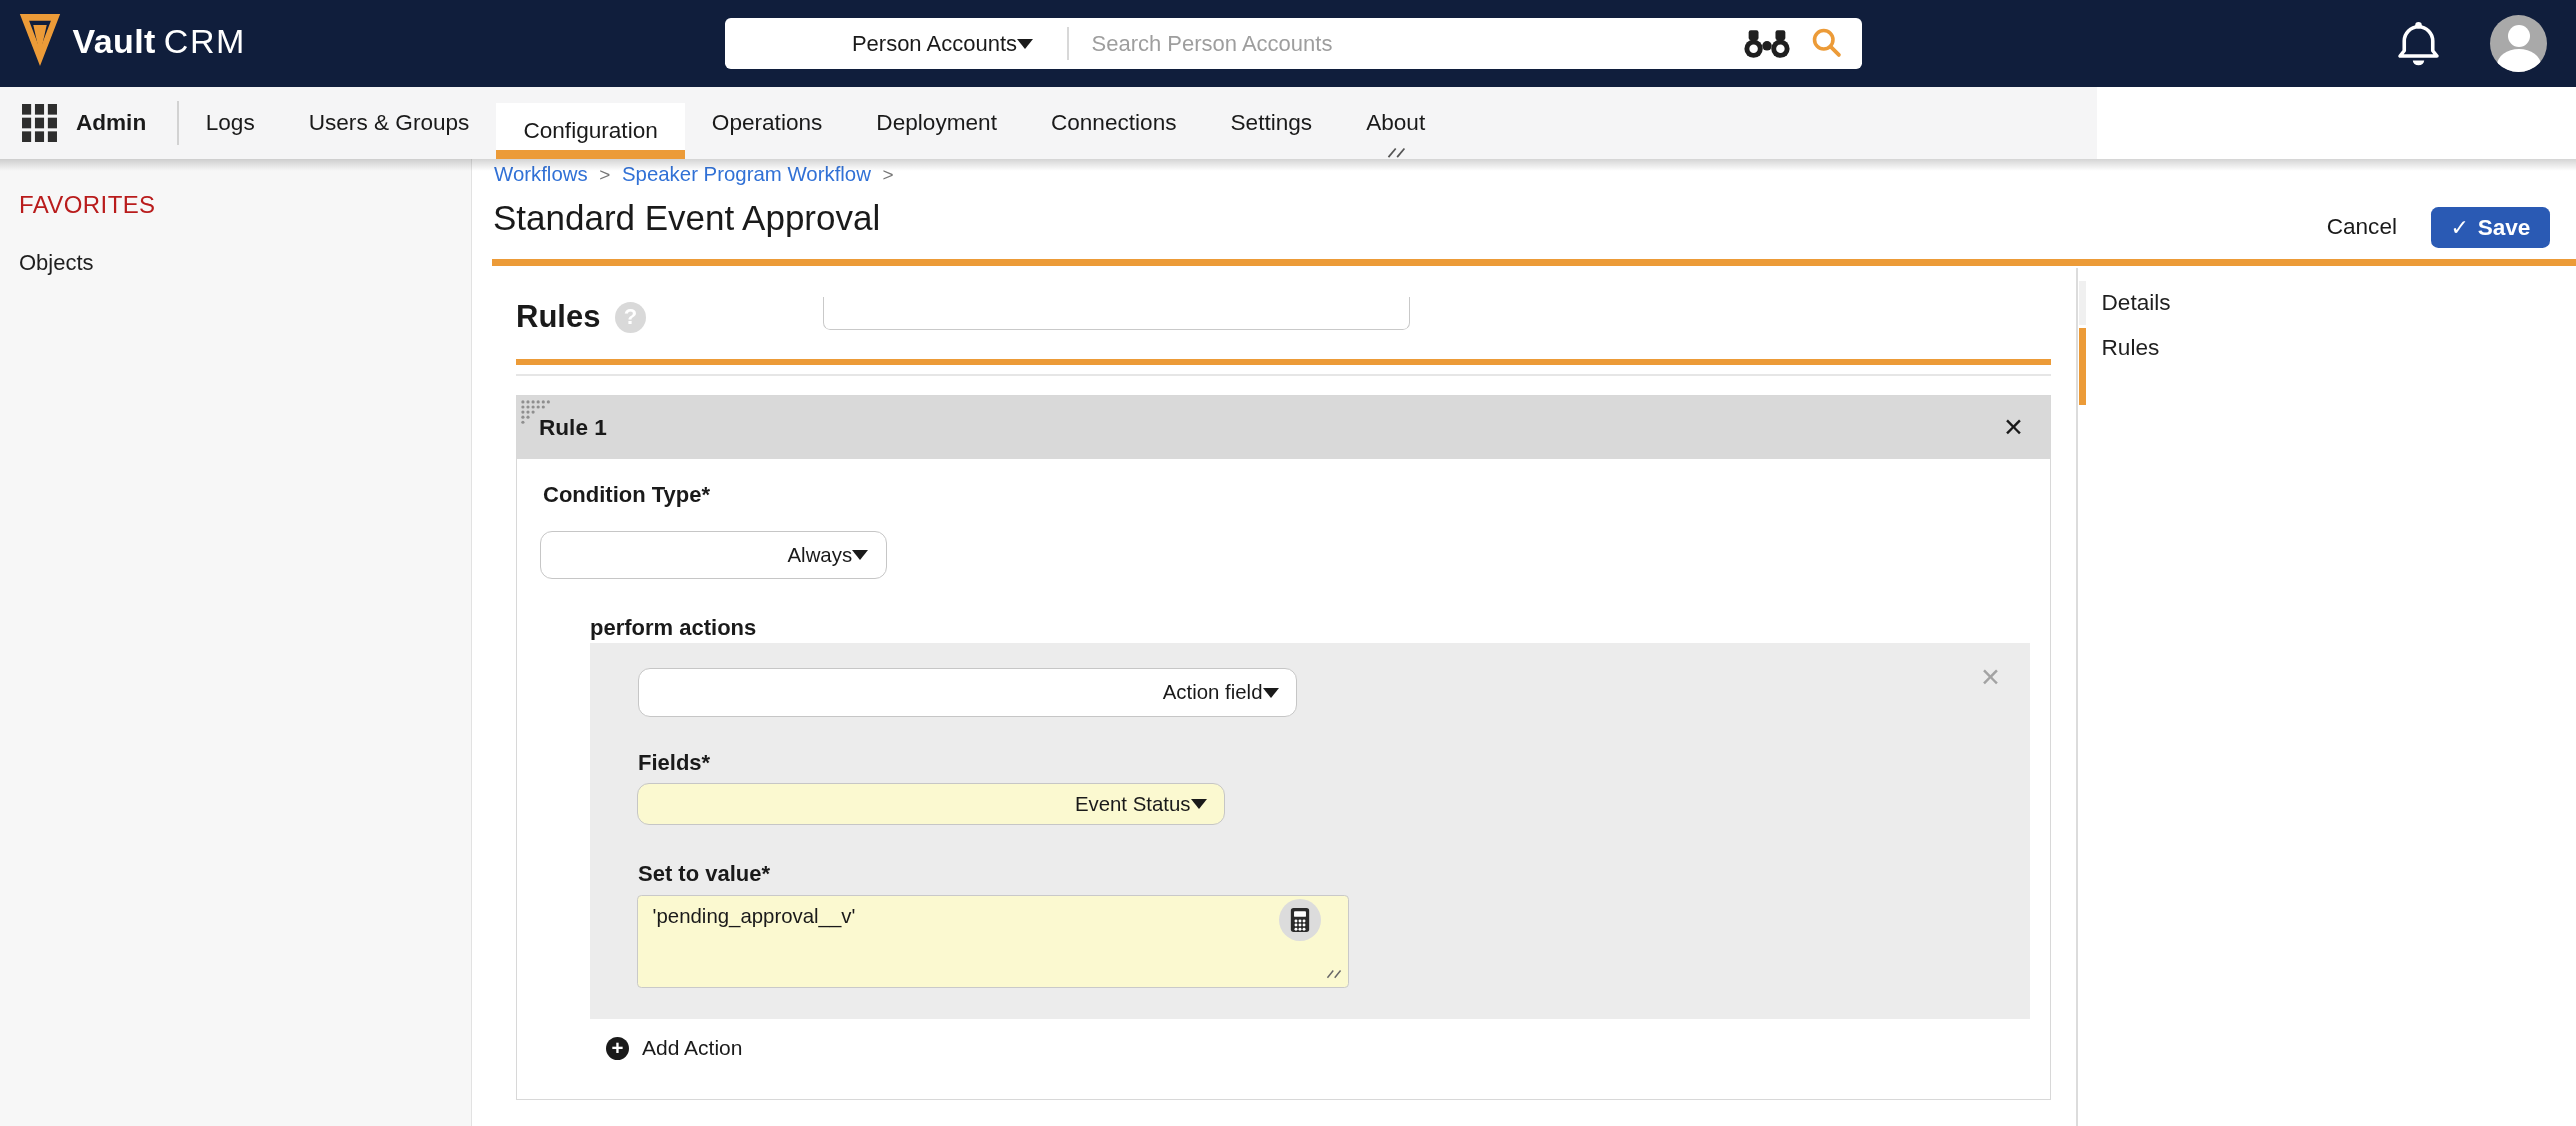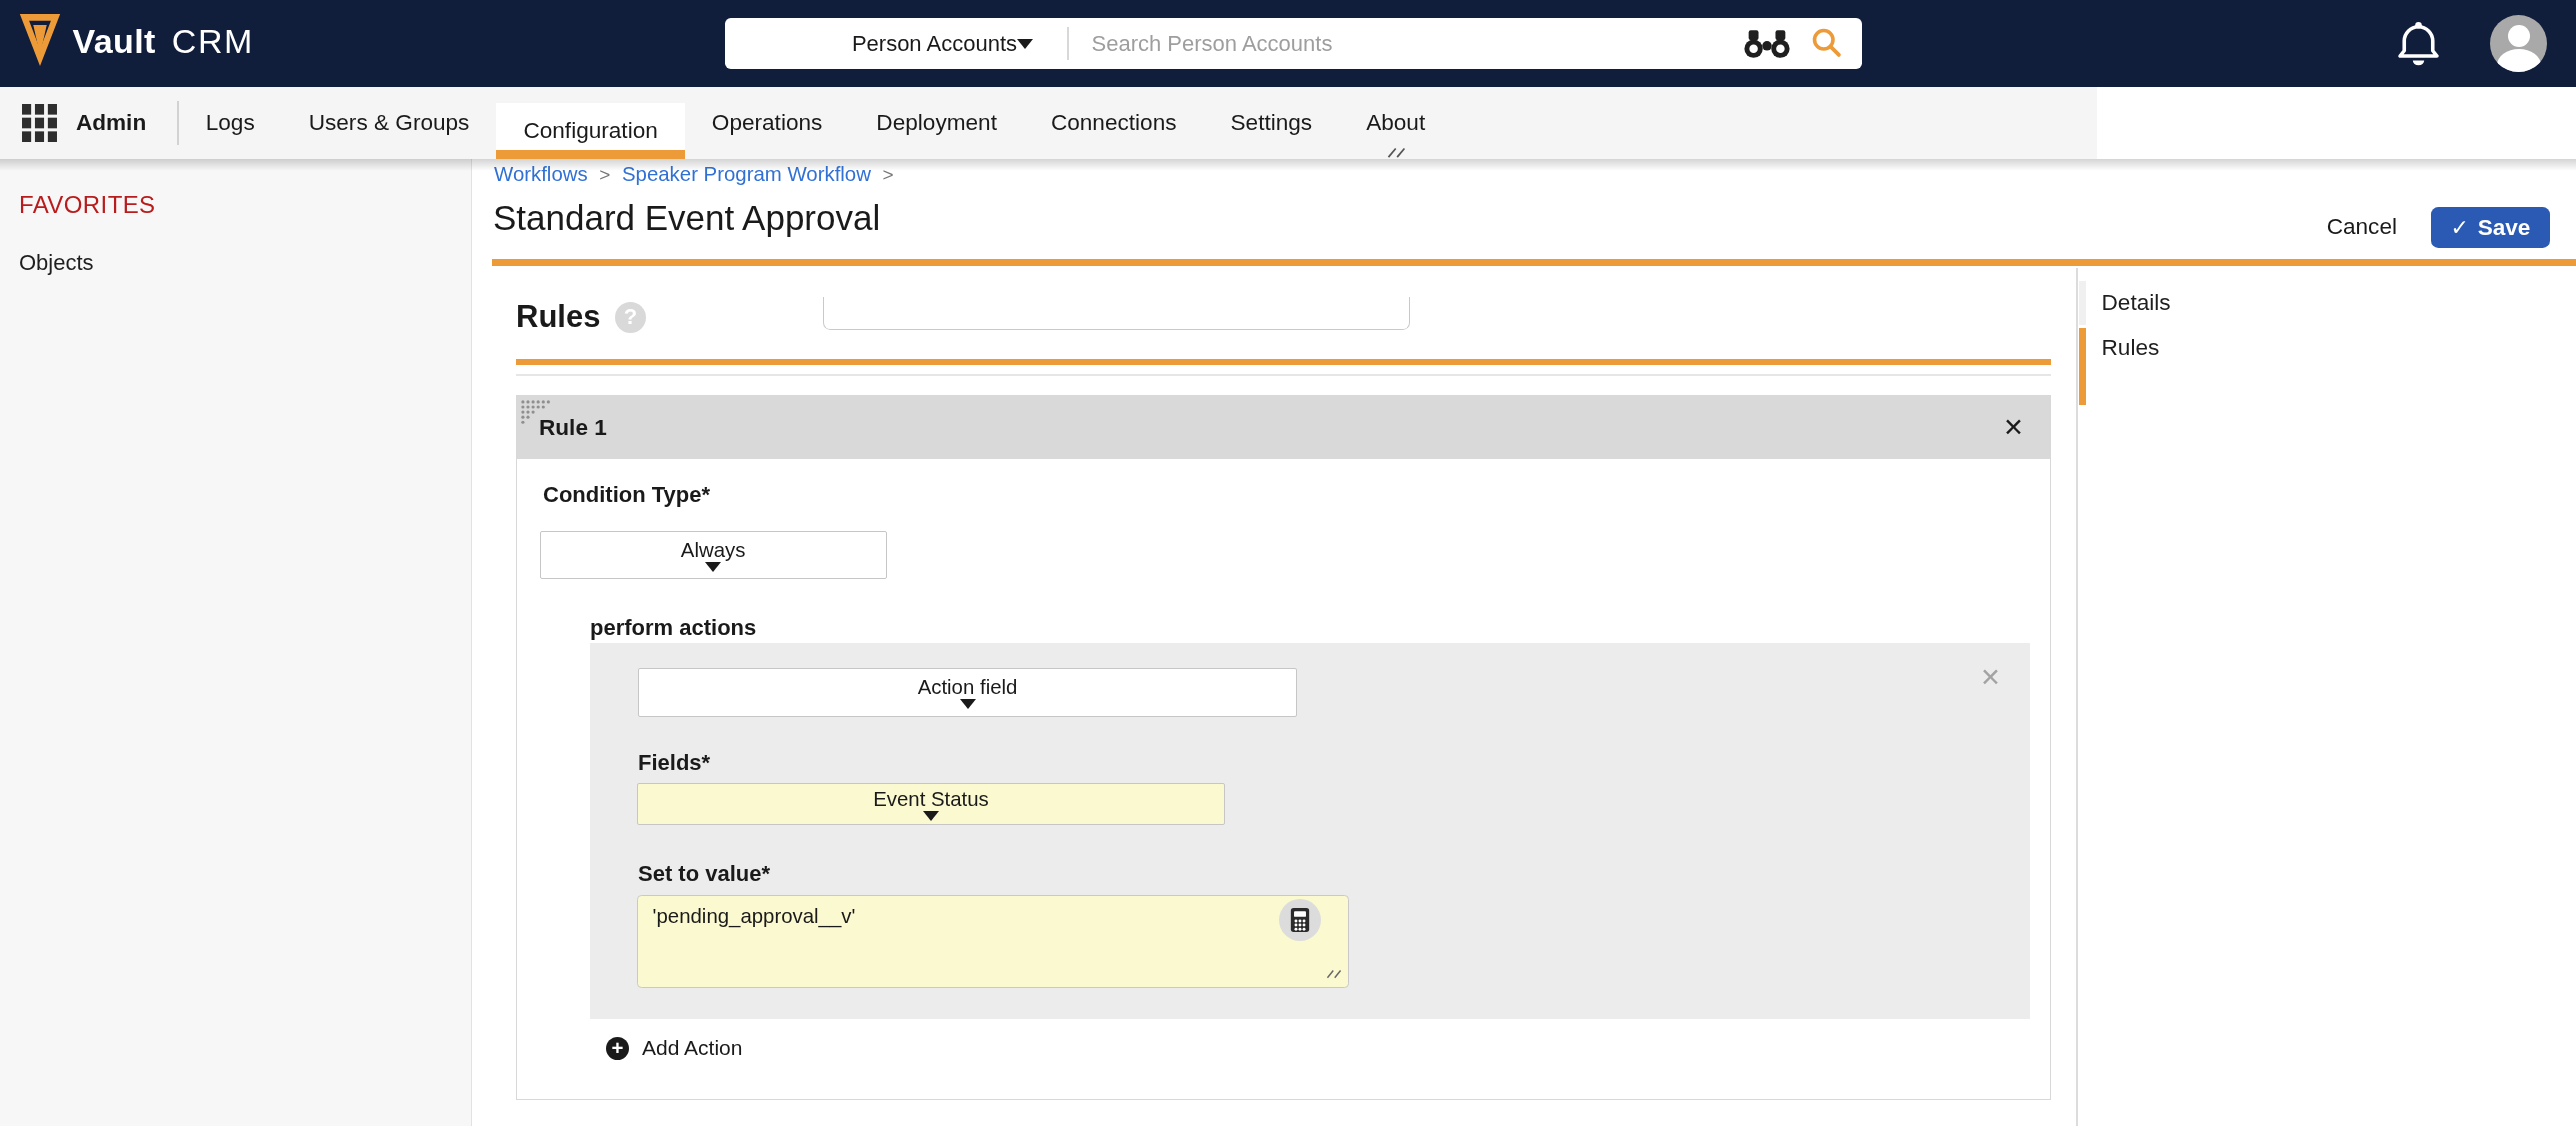--- a/index.html
+++ b/index.html
@@ -8,21 +8,21 @@
   }
   *{box-sizing:border-box; margin:0; padding:0;}
   body{font-family:"Liberation Sans", sans-serif; background:#fff;}
   .screen{position:relative; width:2576px; height:1126px; overflow:hidden; background:#fff; color:#1a1a1a;}
 
   
   .topbar{position:absolute; left:0; top:0; width:2576px; height:87px; background:var(--navy);}
   .brand{position:absolute; left:19px; top:13px; display:flex; align-items:center; gap:11.6px;}
   .brand-text{font-size:34px; color:#fff; letter-spacing:0.4px;}
   .brand-text .b1{font-weight:700;}
-  .brand-text .b2{font-weight:300; margin-left:16px; letter-spacing:1.5px;}
+  .brand-text .b2{font-weight:300; margin-left:8px; letter-spacing:1.5px;}
   .searchbox{position:absolute; left:725px; top:18px; width:1137px; height:51px; background:#fff; border-radius:5.8px; display:flex; align-items:center;}
   .scope{width:342px; display:flex; align-items:center; justify-content:flex-end; padding:0 34px; cursor:pointer;}
   .scope-label{font-size:22px; color:#1a1a1a; white-space:nowrap;}
   .caret{width:0; height:0; border-left:8px solid transparent; border-right:8px solid transparent; border-top:10.2px solid #1a1a1a;}
   .search-divider{width:1.5px; height:33px; background:#D8D8D8;}
   .search-input{flex:1; border:none; outline:none; font-size:22px; padding-left:23px; font-family:"Liberation Sans",sans-serif; color:#1a1a1a; background:transparent;}
   .search-input::placeholder{color:#9E9E9E;}
   .search-icons{display:flex; align-items:center; gap:19px; padding-right:19px;}
   .bell{position:absolute; left:2396px; top:20.4px; width:45px; height:48px;}
   .avatar{position:absolute; left:2490px; top:15.3px; width:57px; height:57px; border-radius:50%; background:#A9A9A9; overflow:hidden;}
@@ -64,21 +64,21 @@
   .rules-subline{position:absolute; left:44px; top:215px; width:1535px; height:1.5px; background:#E6E6E6;}
 
   .rule-card{position:absolute; left:44px; top:236px; width:1535px; height:705px; border:1.5px solid #D8D8D8; background:#fff;}
   .rule-header{position:relative; height:63px; background:var(--header_gray);}
   .rule-grip{position:absolute; left:2.9px; top:2.9px; cursor:grab;}
   .rule-title{position:absolute; left:22px; top:0; line-height:63px; font-size:22.6px; font-weight:700;}
   .rule-close{position:absolute; right:26px; top:0; line-height:63px; font-size:25px; color:#1a1a1a; cursor:pointer;}
   .rule-body{position:relative; height:641px;}
   .field-label{font-size:22px; font-weight:700; color:#1a1a1a; position:absolute; white-space:nowrap;}
   .cond-label{left:26px; top:23px;}
-  .select{position:absolute; display:flex; align-items:center; justify-content:center; padding:0 17.5px; background:#fff; border:1.5px solid #C6C6C6; border-radius:2px; font-size:20.4px; cursor:pointer;flex-direction:column;}
+  .select{position:absolute; display:flex; align-items:center; justify-content:flex-end; padding:0 17.5px; background:#fff; border:1.5px solid #C6C6C6; border-radius:12px; font-size:20.4px; cursor:pointer;}
   .select .caret{border-left-width:8px; border-right-width:8px; border-top-width:10.2px;}
   .cond-select{left:22.6px; top:72px; width:347px; height:48px;}
   .perform-label{left:73px; top:156px;}
   .action-panel{position:absolute; left:73px; top:184px; width:1440px; height:376px; background:var(--panel_gray);}
   .action-type-select{left:48px; top:25px; width:659px; height:49px;}
   .action-close{position:absolute; right:29px; top:20.4px; font-size:25px; color:#A3A3A3; cursor:pointer;}
   .fields-label{left:48px; top:107px;}
   .fields-select{left:47px; top:140px; width:588px; height:42px; background:var(--field_yellow);}
   .setvalue-label{left:48px; top:218px;}
   .value-wrap{position:absolute; left:47px; top:252px; width:712px; height:93px;}

